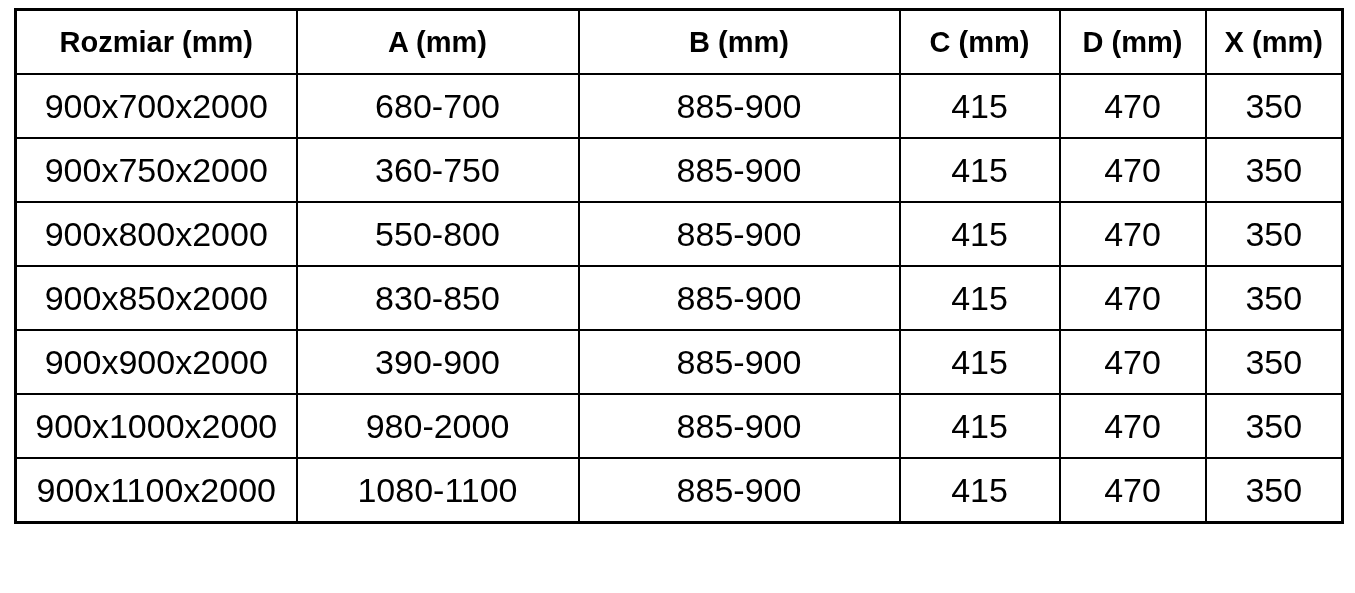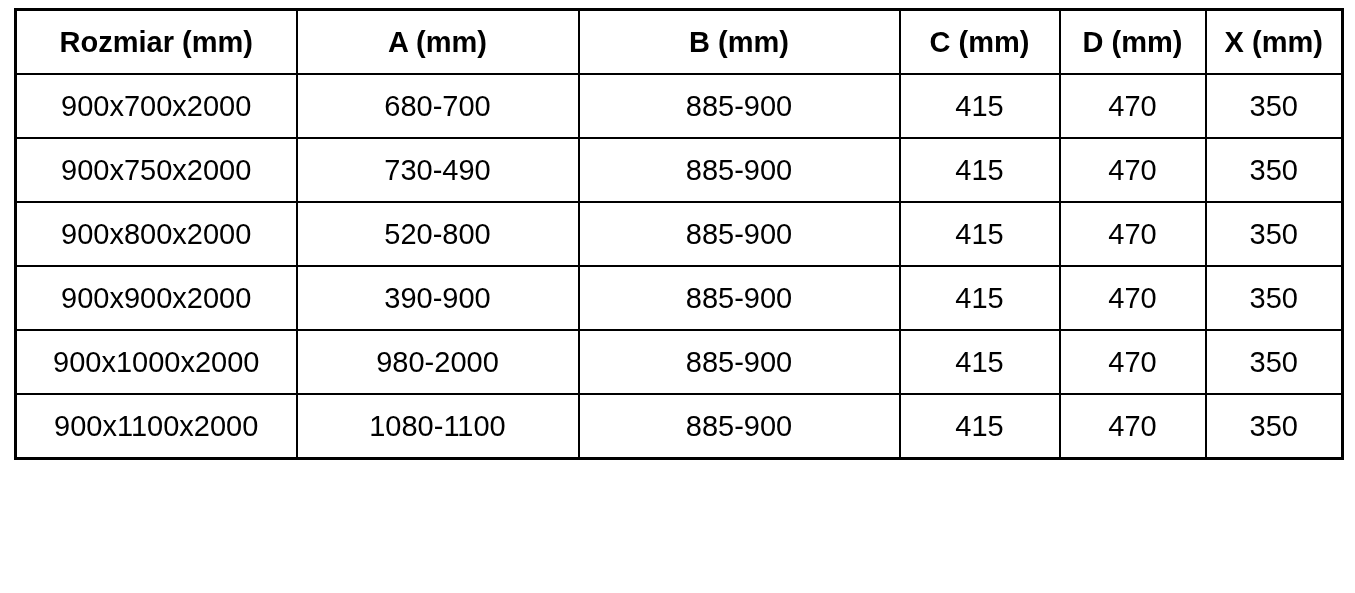--- a/index.html
+++ b/index.html
@@ -31,21 +31,21 @@
     height: 62px;
     padding: 0;
     overflow: hidden;
     white-space: nowrap;
   }
   table.size-table th {
     font-size: 29px;
     font-weight: 700;
   }
   table.size-table td {
-    font-size: 29px;
+    font-size: 34px;
     font-weight: 400;
   }
 </style>
 </head>
 <body>
 
 <div class="page">
   <table class="size-table">
     <colgroup>
       <col style="width:281px">
@@ -69,29 +69,37 @@
         <tr>
           <td>900x700x2000</td>
           <td>680-700</td>
           <td>885-900</td>
           <td>415</td>
           <td>470</td>
           <td>350</td>
         </tr>
         <tr>
           <td>900x750x2000</td>
-          <td>730-490</td>
+          <td>360-750</td>
           <td>885-900</td>
           <td>415</td>
           <td>470</td>
           <td>350</td>
         </tr>
         <tr>
           <td>900x800x2000</td>
-          <td>520-800</td>
+          <td>550-800</td>
+          <td>885-900</td>
+          <td>415</td>
+          <td>470</td>
+          <td>350</td>
+        </tr>
+        <tr>
+          <td>900x850x2000</td>
+          <td>830-850</td>
           <td>885-900</td>
           <td>415</td>
           <td>470</td>
           <td>350</td>
         </tr>
         <tr>
           <td>900x900x2000</td>
           <td>390-900</td>
           <td>885-900</td>
           <td>415</td>

